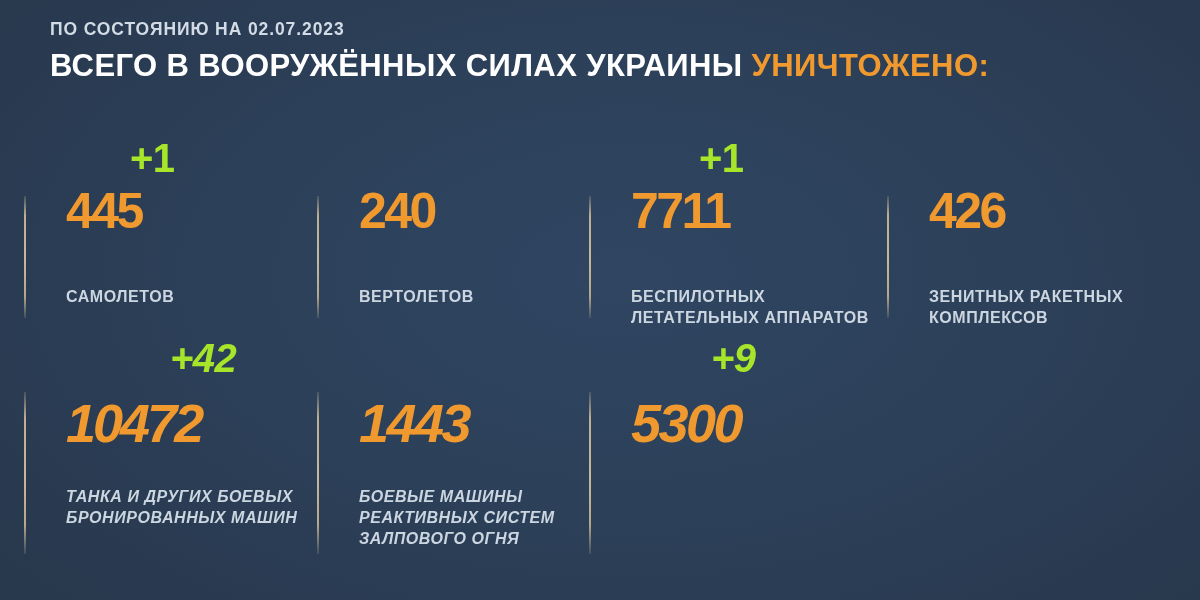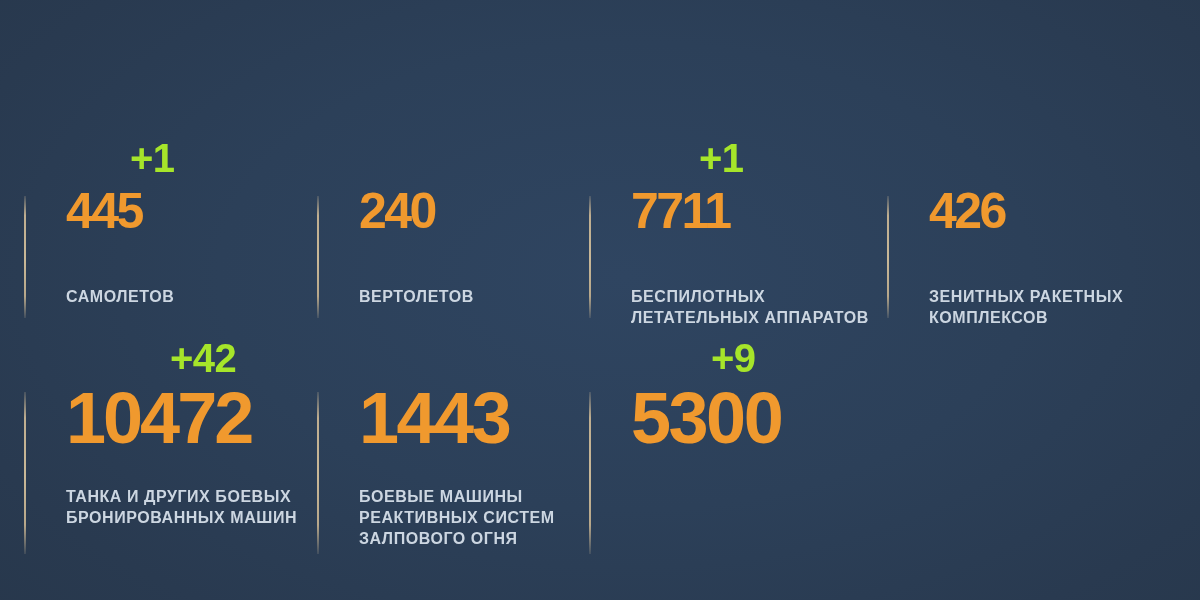--- a/index.html
+++ b/index.html
@@ -61,21 +61,21 @@
     width: 1200px;
     height: 460px;
   }
   .row {
     position: absolute;
     left: 0;
     width: 1200px;
     height: 230px;
   }
   .row.row1 { top: 0; }
-  .row.row2 { top: 218px; }
+  .row.row2 { top: 218px; font-style: italic; }
 
   .cell {
     position: absolute;
     top: 0;
     height: 230px;
   }
   .cell.c1 { left: 24px;  width: 290px; }
   .cell.c2 { left: 317px; width: 270px; }
   .cell.c3 { left: 589px; width: 296px; }
   .cell.c4 { left: 887px; width: 300px; }
@@ -112,22 +112,22 @@
     left: 42px;
     top: 66px;
     font-size: 50px;
     font-weight: 800;
     color: #f0992e;
     letter-spacing: -2.5px;
     line-height: 1;
     white-space: nowrap;
   }
   .row2 .value {
-    top: 44px;
-    font-size: 72px;
+    top: 58px;
+    font-size: 54px;
   }
 
   
   .caption {
     position: absolute;
     left: 42px;
     top: 166px;
     font-size: 16px;
     font-weight: 700;
     letter-spacing: 0.55px;
@@ -150,20 +150,27 @@
   .row2 .c4 .delta { left: 130px; top: 0px; }
 
   
   .value.long { letter-spacing: -3px; }
 </style>
 </head>
 <body>
 
 <div id="poster">
 
+  <div class="header">
+    <div class="asof">ПО СОСТОЯНИЮ НА 02.07.2023</div>
+    <div class="headline">
+      <span>ВСЕГО В ВООРУЖЁННЫХ СИЛАХ УКРАИНЫ</span>
+      <span class="accent">УНИЧТОЖЕНО:</span>
+    </div>
+  </div>
 
   <div class="grid">
 
     <div class="row row1">
 
       <div class="cell c1">
         <div class="rule"></div>
         <div class="delta">+1</div>
         <div class="value">445</div>
         <div class="caption">САМОЛЕТОВ</div>

